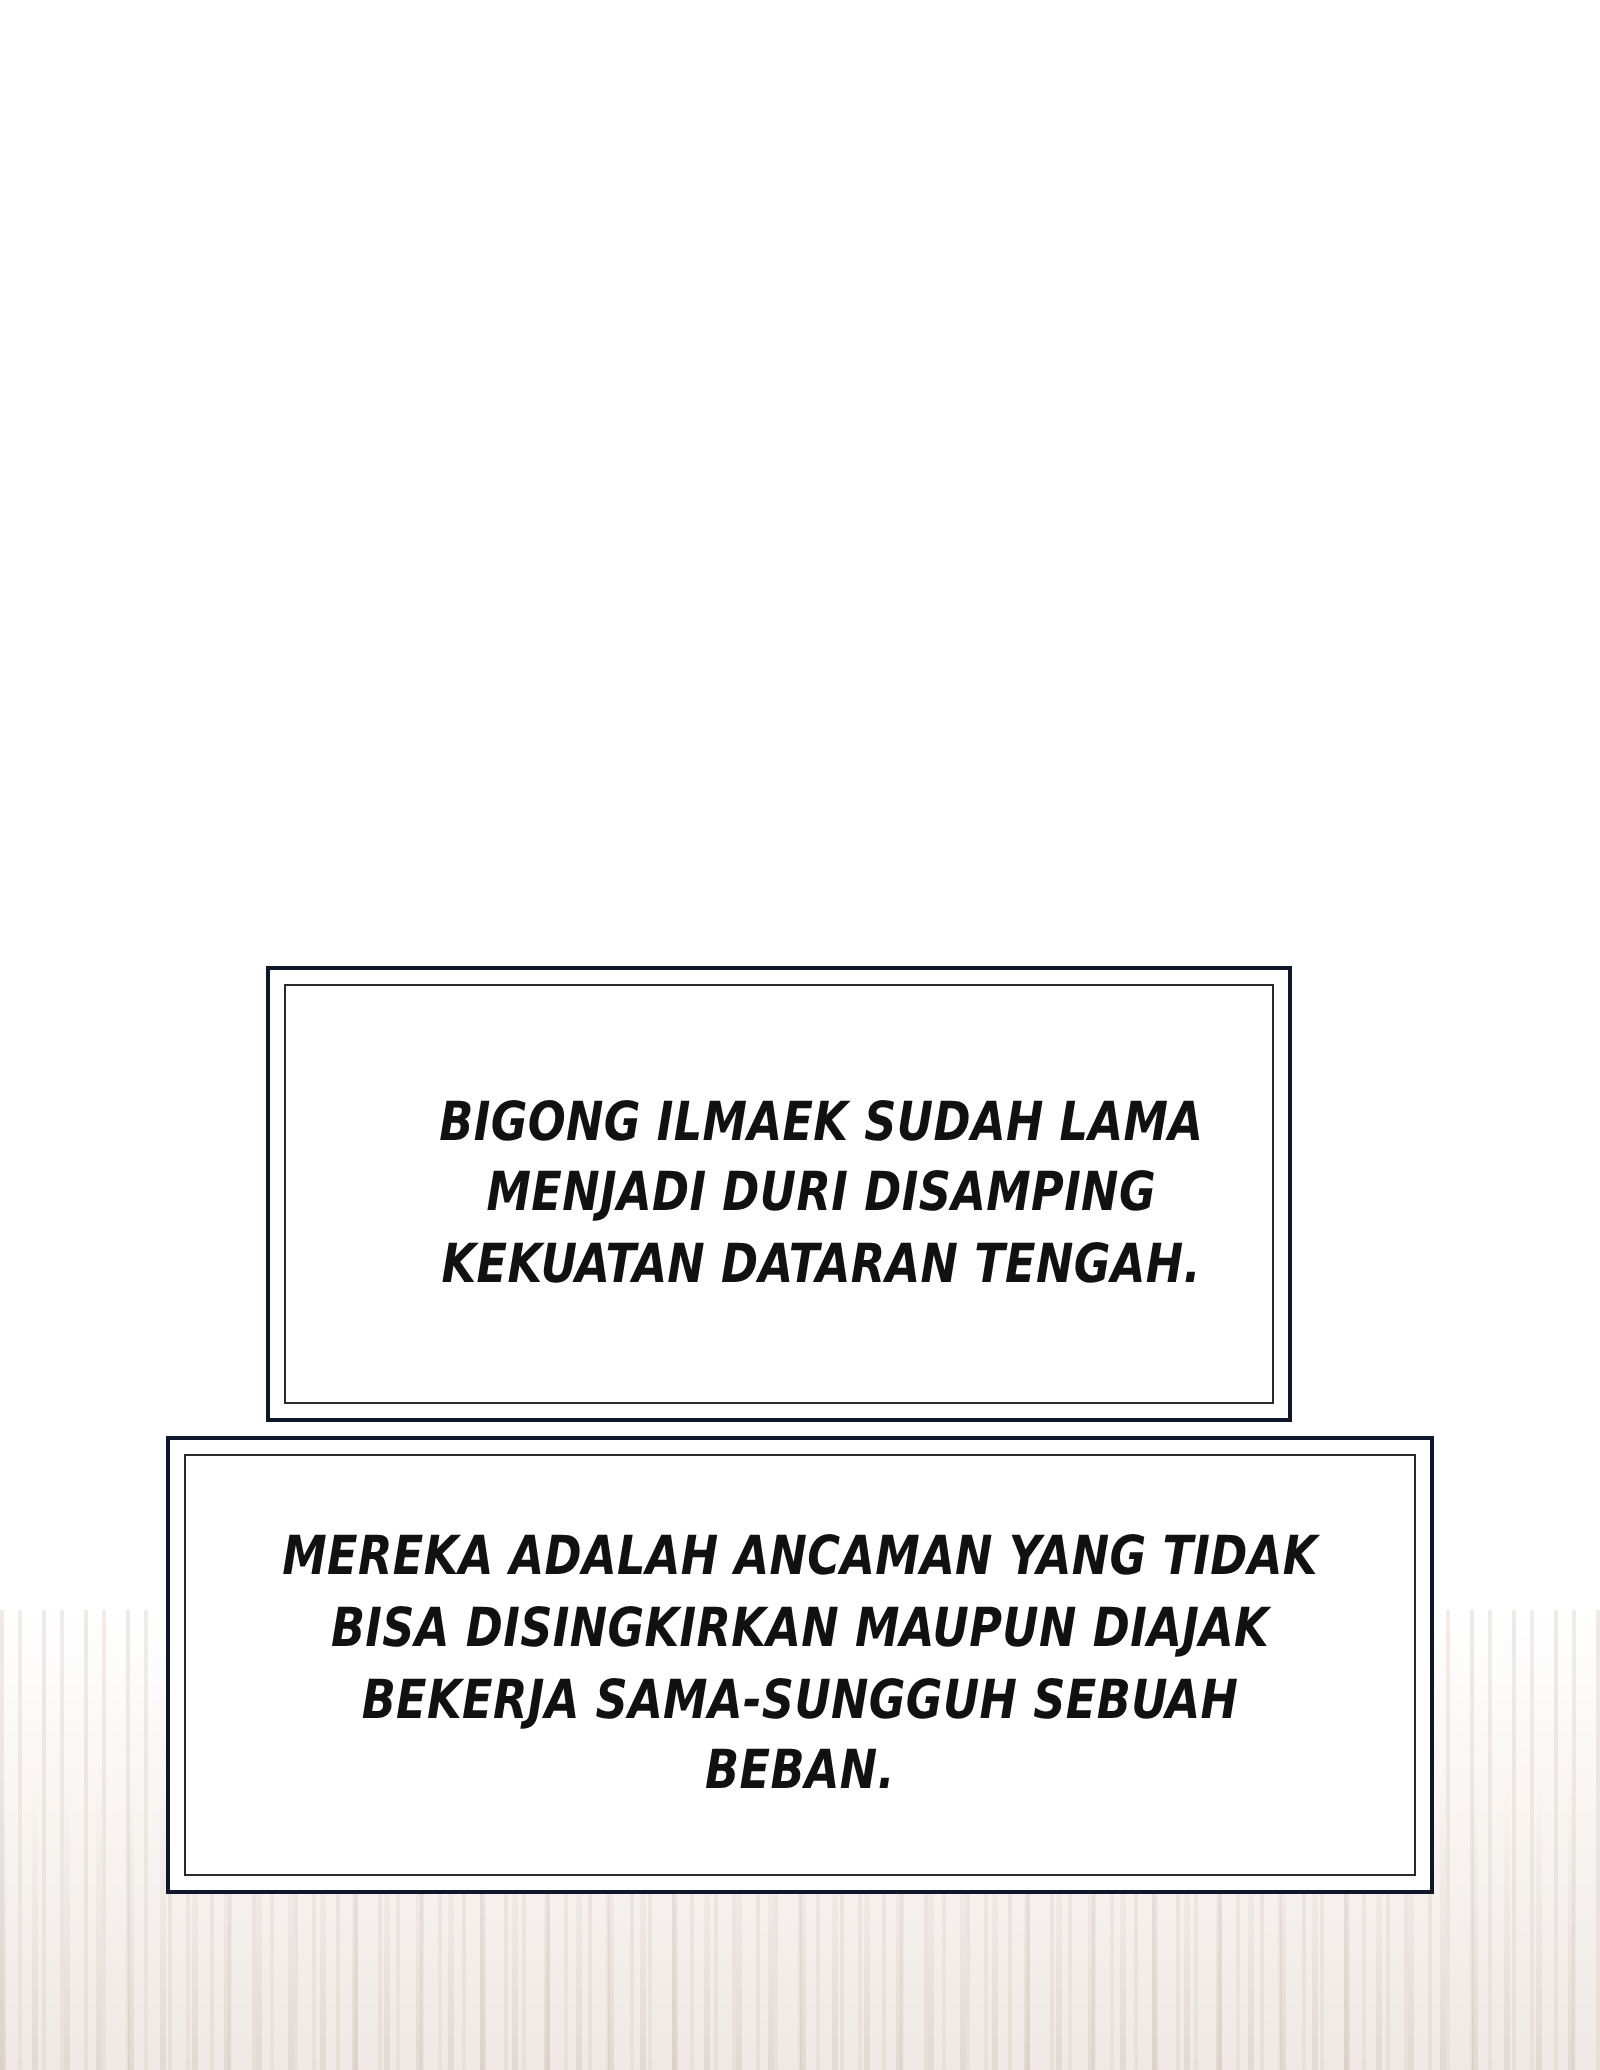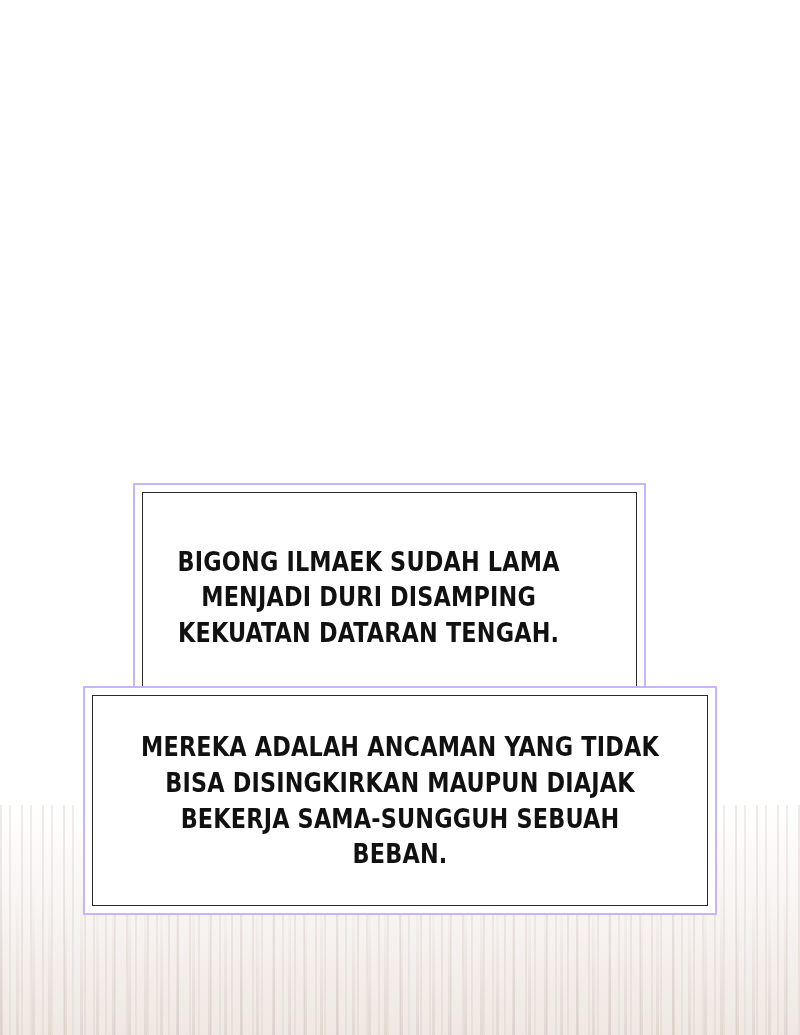--- a/index.html
+++ b/index.html
@@ -60,25 +60,26 @@
         rgba(255,255,255,0) 16px
       );
     -webkit-mask-image: linear-gradient(to top, rgba(0,0,0,1) 0%, rgba(0,0,0,0) 100%);
     mask-image: linear-gradient(to top, rgba(0,0,0,1) 0%, rgba(0,0,0,0) 100%);
     pointer-events: none;
   }
 
   .bubble {
     position: absolute;
     background: #ffffff;
-    border: 2px solid #c4b5fd;
+    border: 2px solid #0f172a;
     box-sizing: border-box;
     display: flex;
     align-items: center;
-    justify-content: flex-start;
+    justify-content: flex-end;
+    font-style: italic;
   }
   .bubble .inner-frame {
     position: absolute;
     left: 7px;
     top: 7px;
     right: 7px;
     bottom: 7px;
     border: 1px solid #2a2a2a;
     pointer-events: none;
   }
@@ -102,21 +103,21 @@
     height: 228px;
   }
   #bubble-1 .text {
     font-size: 27px;
     padding: 0 26px;
   }
 
   
   #bubble-2 {
     left: 83px;
-    top: 686px;
+    top: 718px;
     width: 634px;
     height: 229px;
   }
   #bubble-2 .text {
     font-size: 27px;
     padding: 0 30px;
   }
 </style>
 </head>
 <body>

